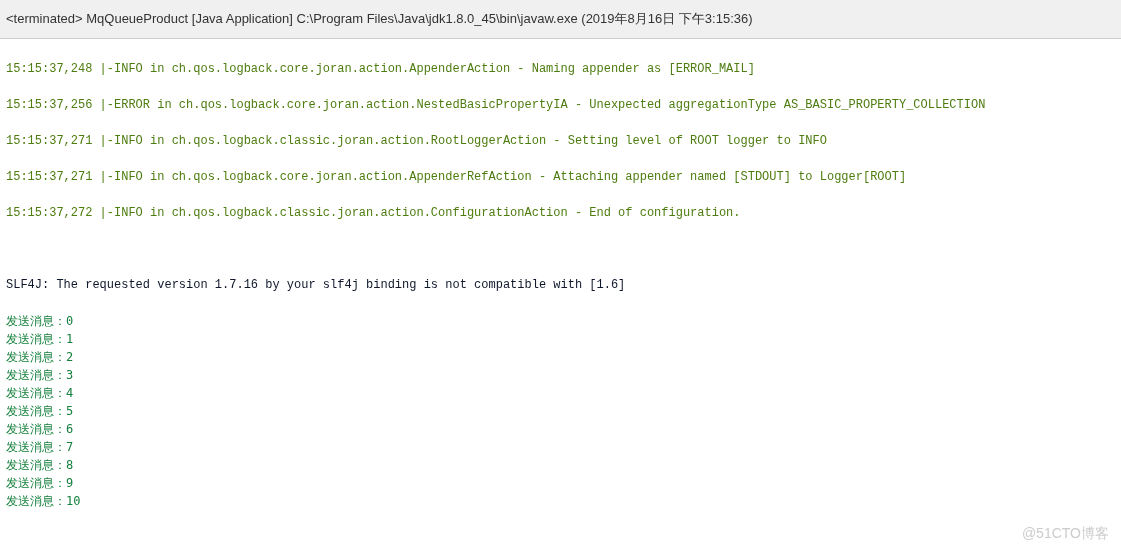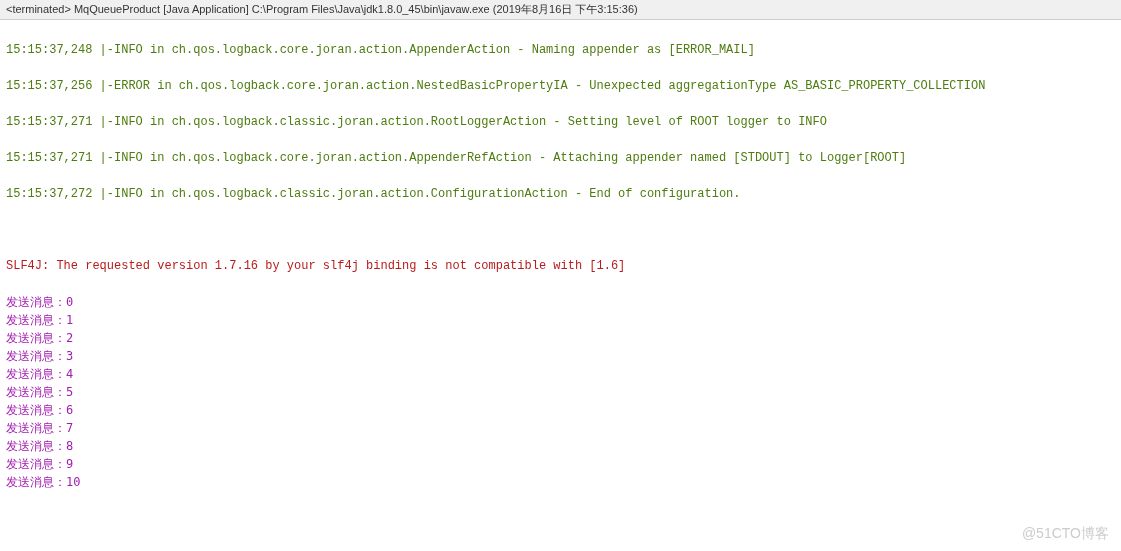--- a/index.html
+++ b/index.html
@@ -12,41 +12,41 @@
       font-size: 12px;
       background: #ffffff;
       width: 1121px;
       height: 551px;
       overflow: hidden;
       position: relative;
     }
     .header {
       background: #f0f0f0;
       border-bottom: 1px solid #cccccc;
-      padding: 2px 6px;
-      font-size: 11px;
+      padding: 10px 6px;
+      font-size: 13px;
       color: #333333;
       white-space: nowrap;
     }
     .console {
       padding: 3px 6px;
       font-family: Consolas, "Courier New", monospace;
       font-size: 12px;
       line-height: 1.5;
       white-space: pre;
       color: #000000;
     }
     .log-line {
       color: #4d7c0f;
     }
     .error-line {
-      color: #b91c1c;
+      color: #0f172a;
     }
     .msg-line {
-      color: #a21caf;
+      color: #15803d;
       font-family: "Microsoft YaHei", "SimSun", Consolas, monospace;
     }
     .watermark {
       position: absolute;
       right: 12px;
       bottom: 8px;
       color: #cccccc;
       font-size: 14px;
       font-family: "Microsoft YaHei", sans-serif;
       margin-left: 24px;

